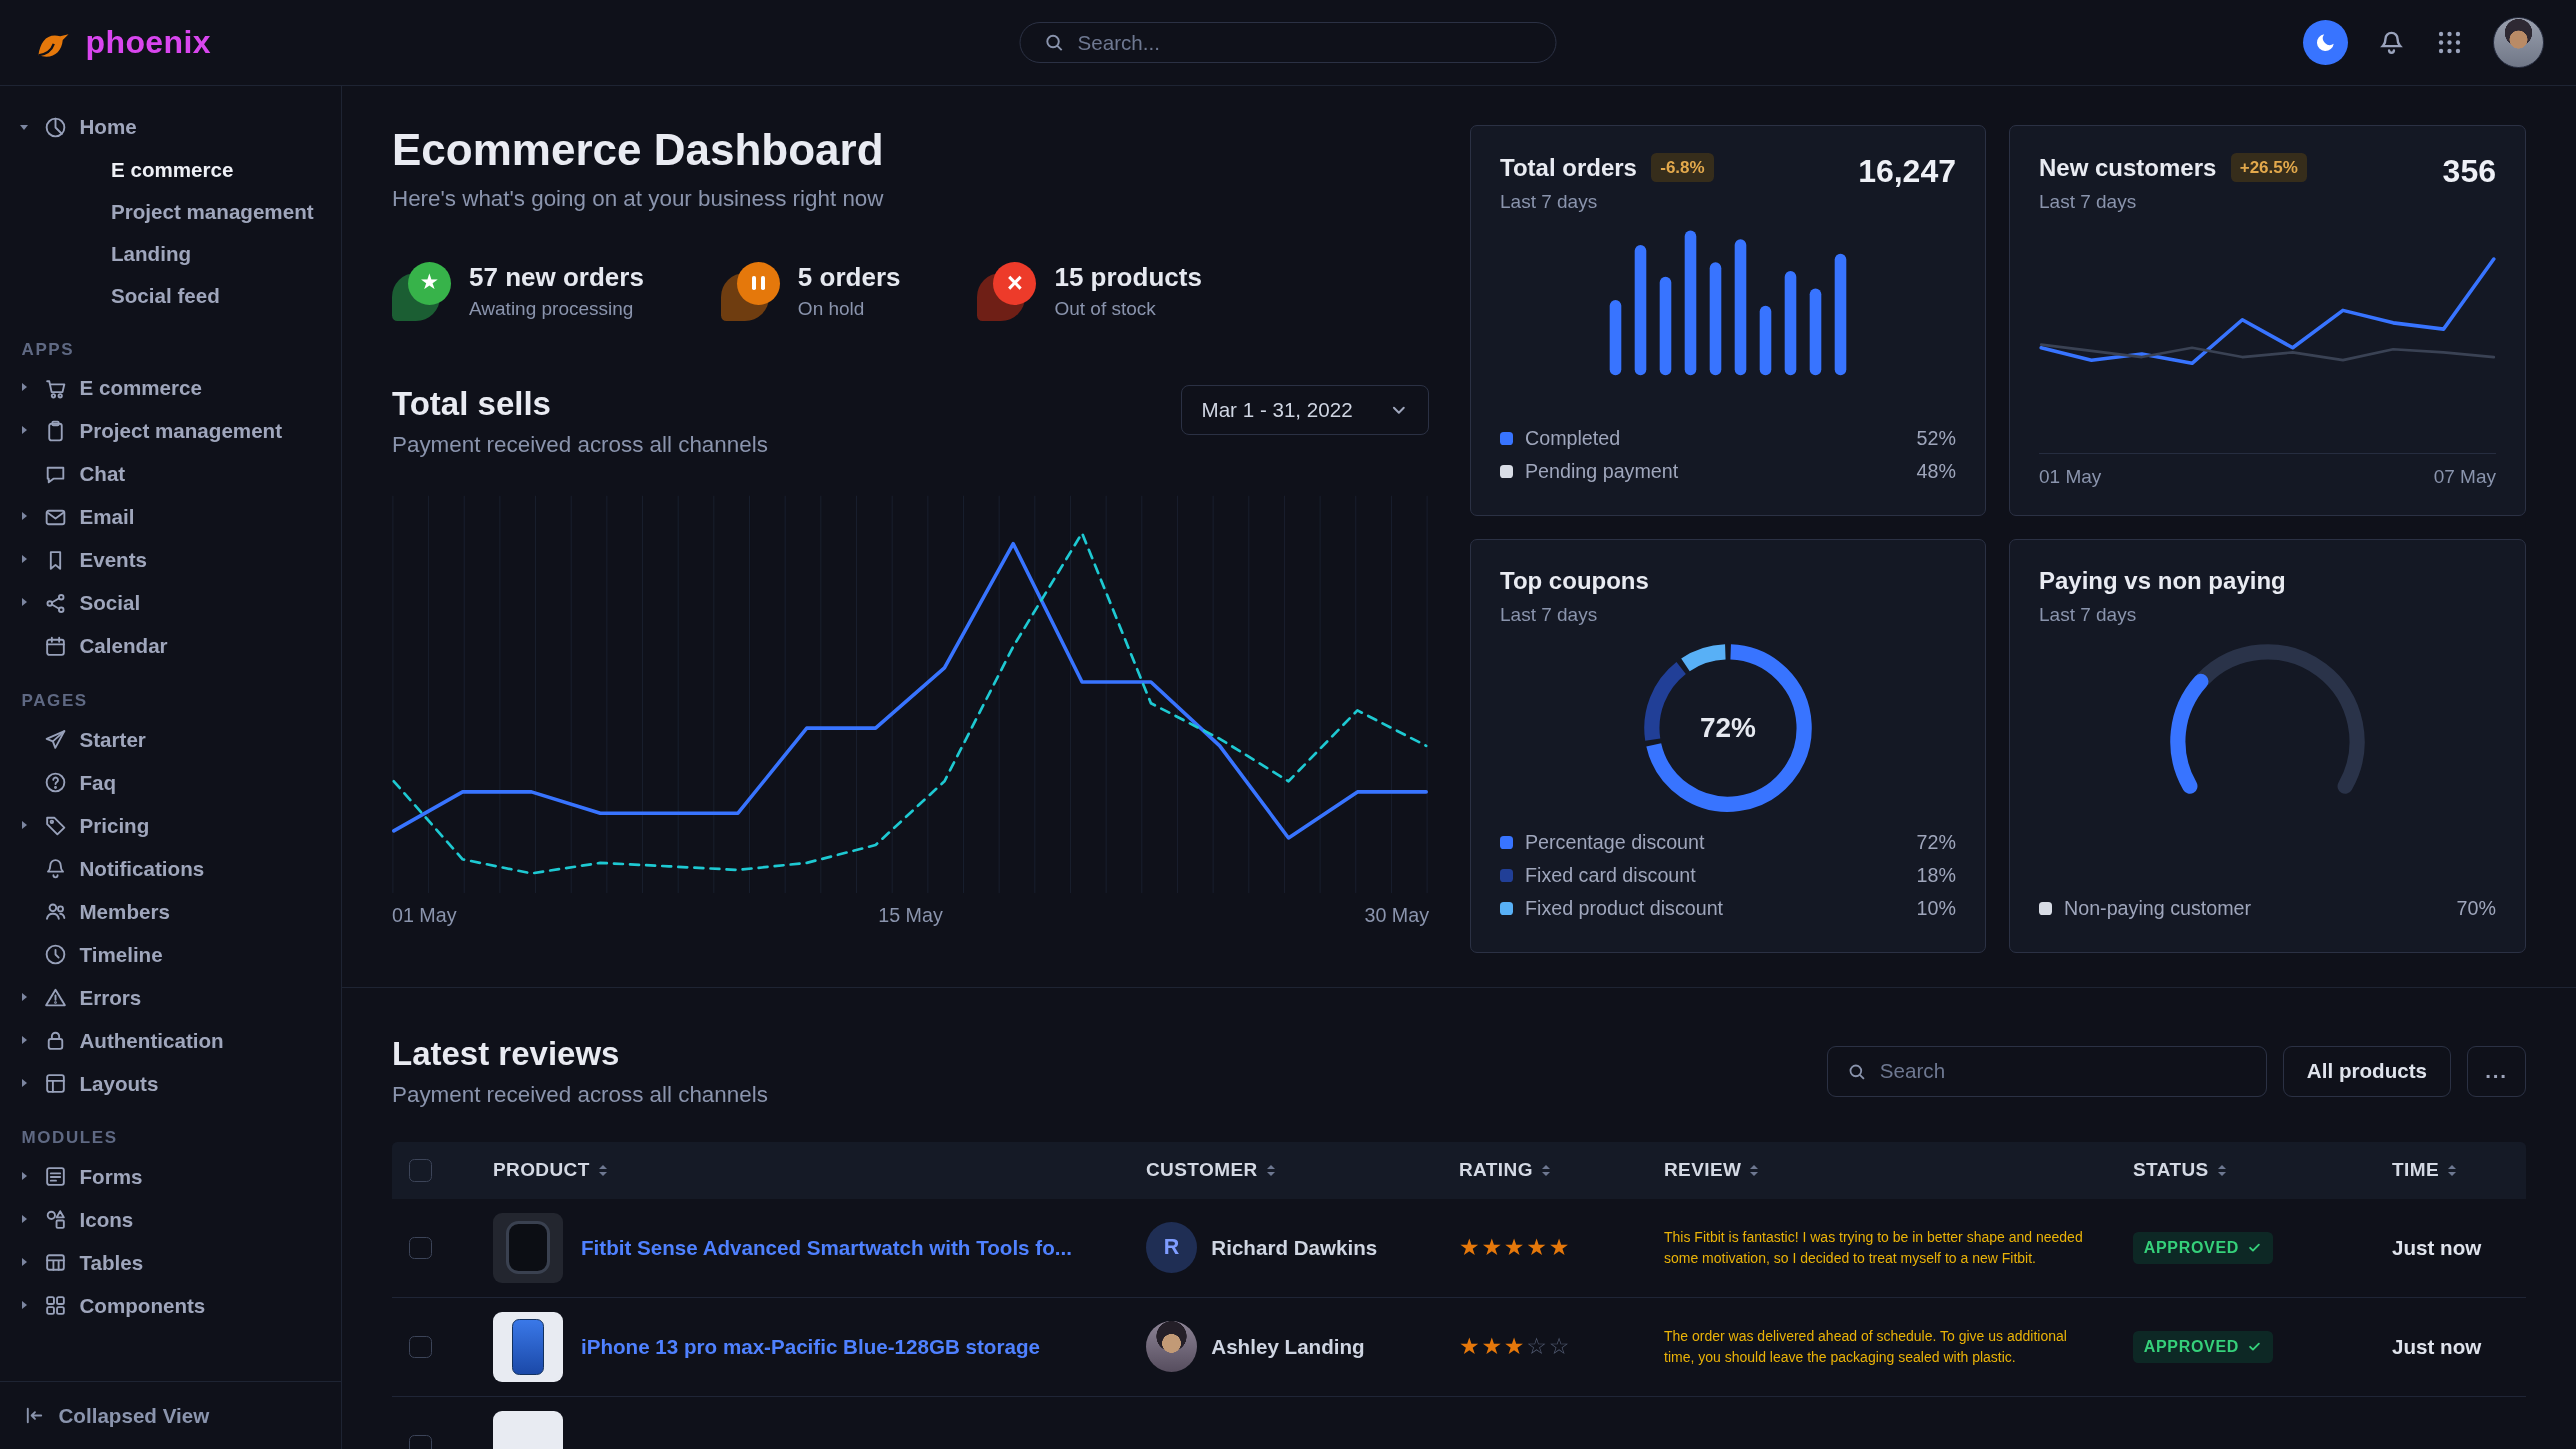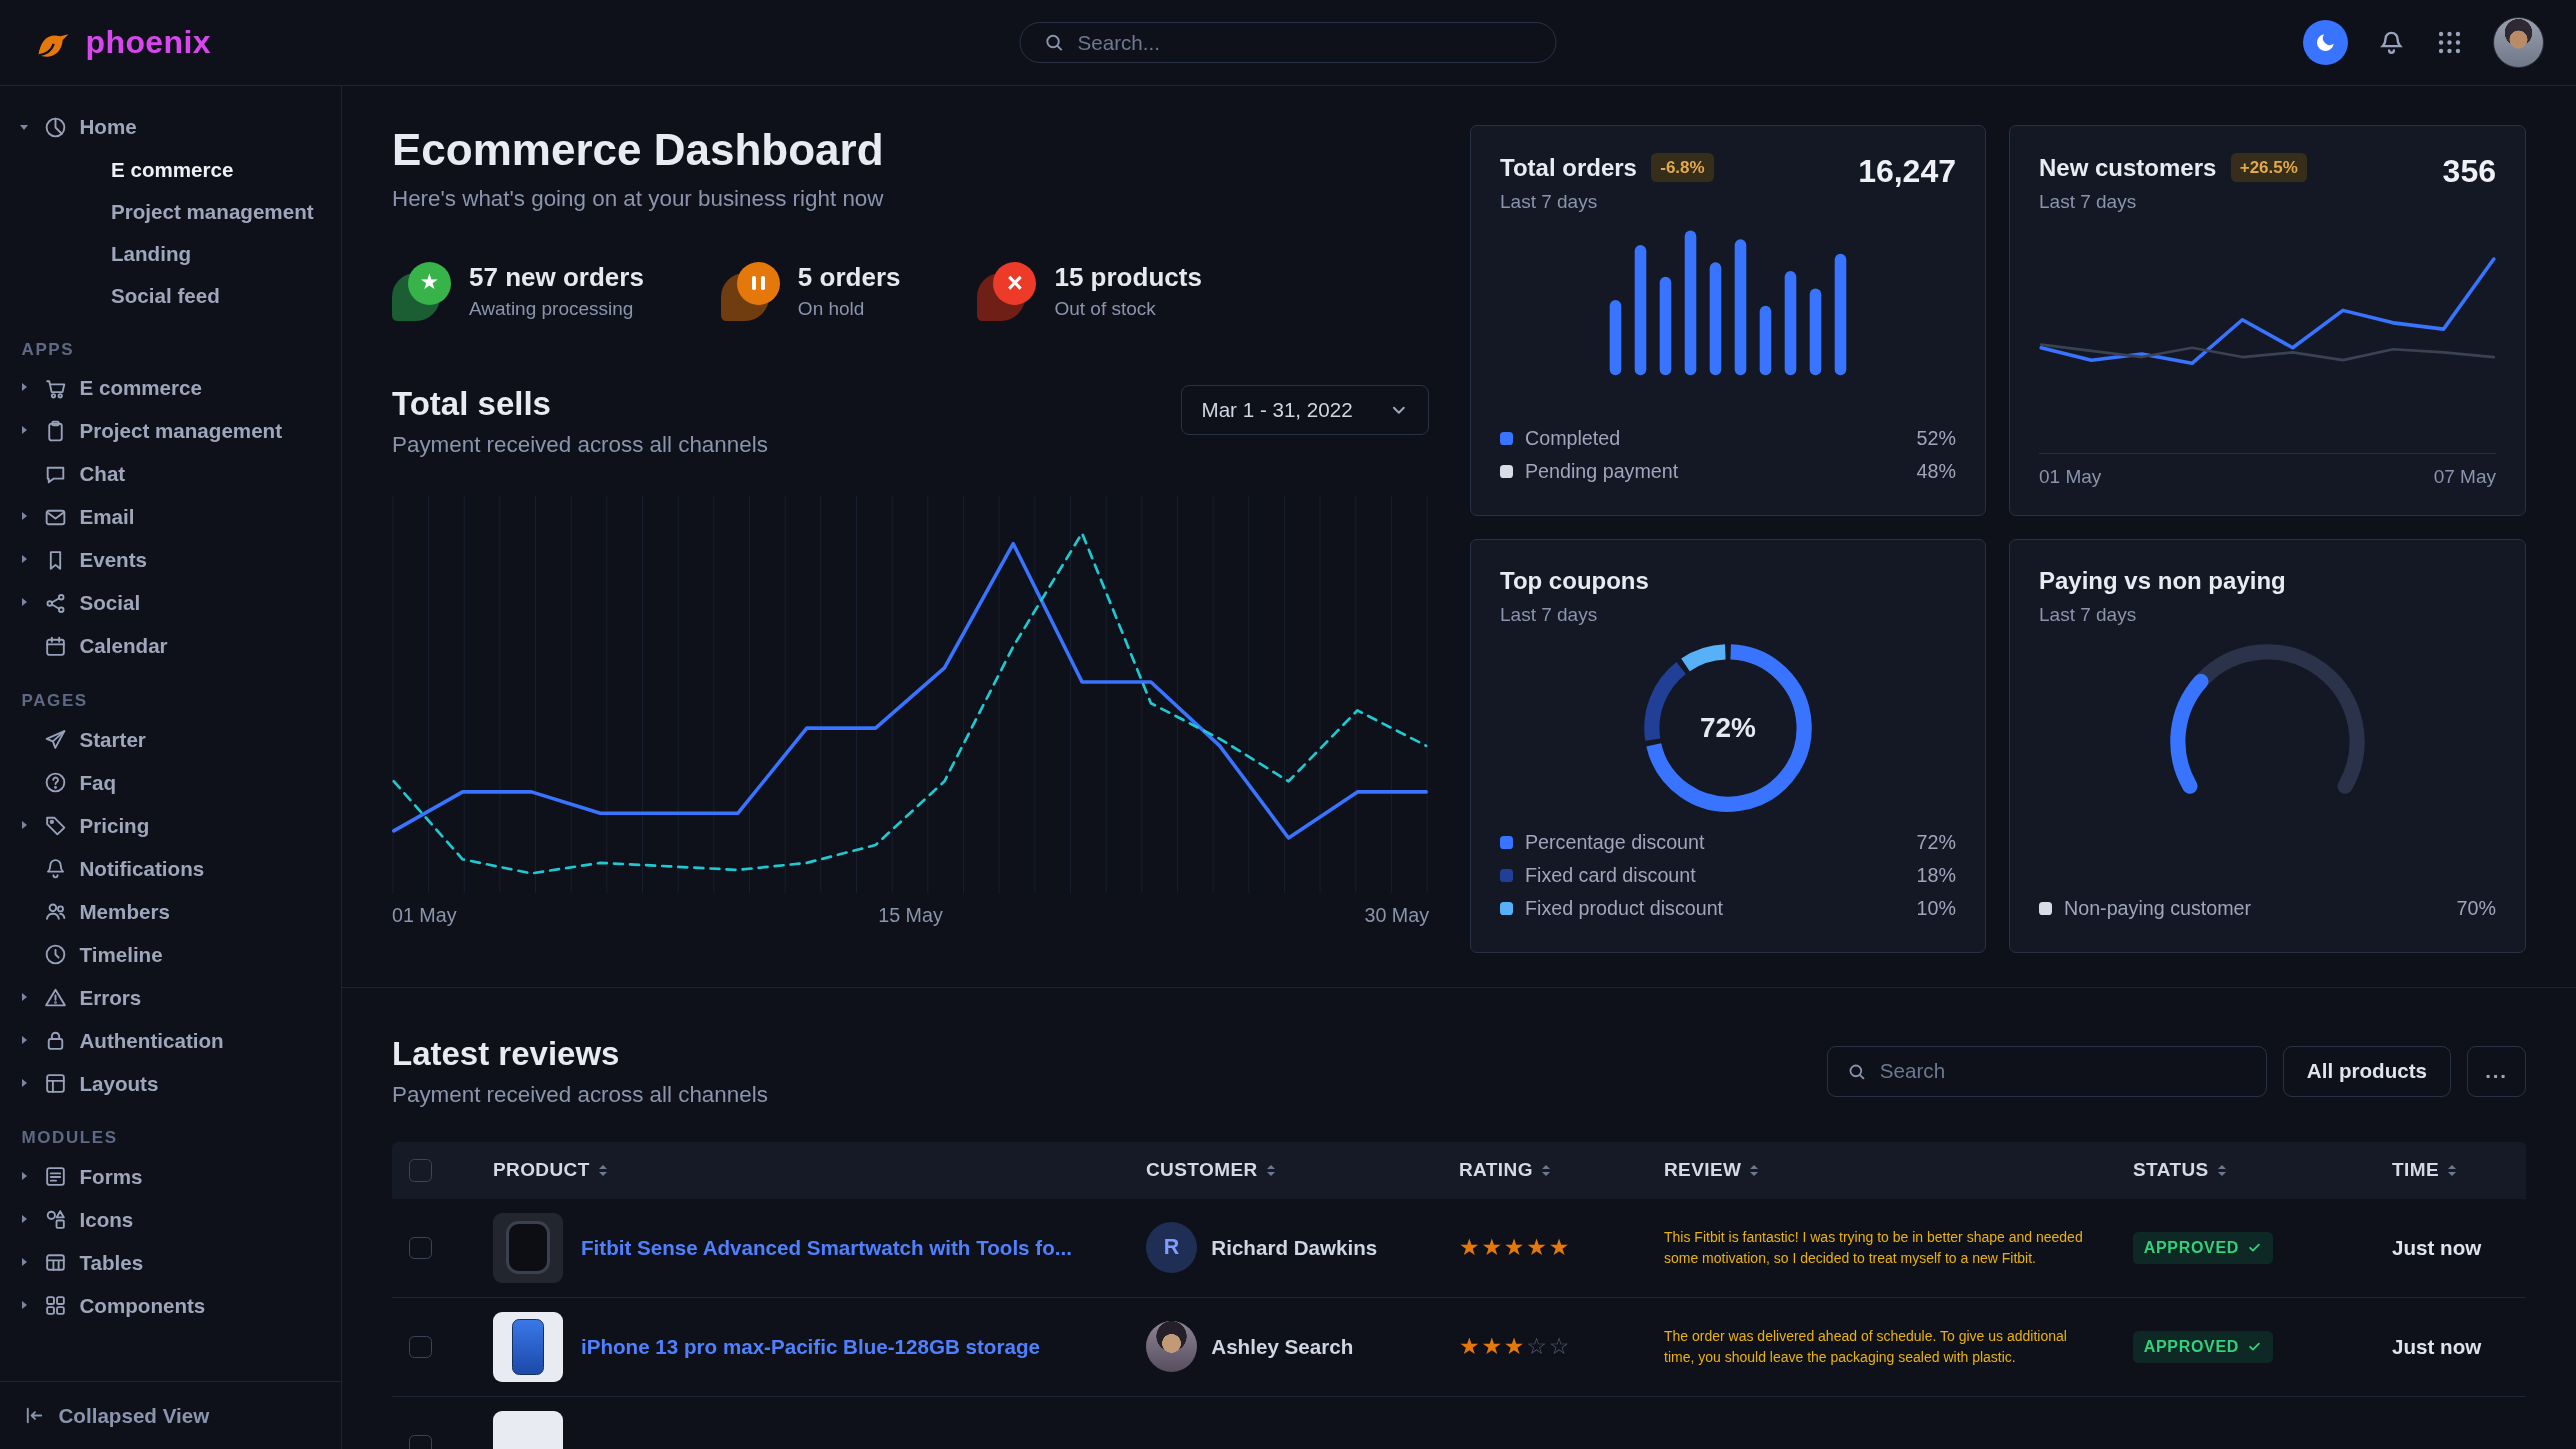--- a/index.html
+++ b/index.html
@@ -702,21 +702,21 @@
   <div class="trow">
     <div class="c-check">
                 <span class="checkbox"></span>
               </div>
     <div class="c-product">
       <span class="thumb thumb-iphone"></span>
       <a class="plink">iPhone 13 pro max-Pacific Blue-128GB storage</a>
     </div>
     <div class="c-customer">
       <span class="cavatar avatar-photo"></span>
-      <span class="cname">Ashley Search</span>
+      <span class="cname">Ashley Landing</span>
     </div>
     <div class="c-rating">
                 <span class="star f">★</span>
                 <span class="star f">★</span>
                 <span class="star f">★</span>
                 <span class="star e">☆</span>
                 <span class="star e">☆</span>
               </div>
     <div class="c-review">The order was delivered ahead of schedule. To give us additional time, you should leave the packaging sealed with plastic.</div>
     <div>

